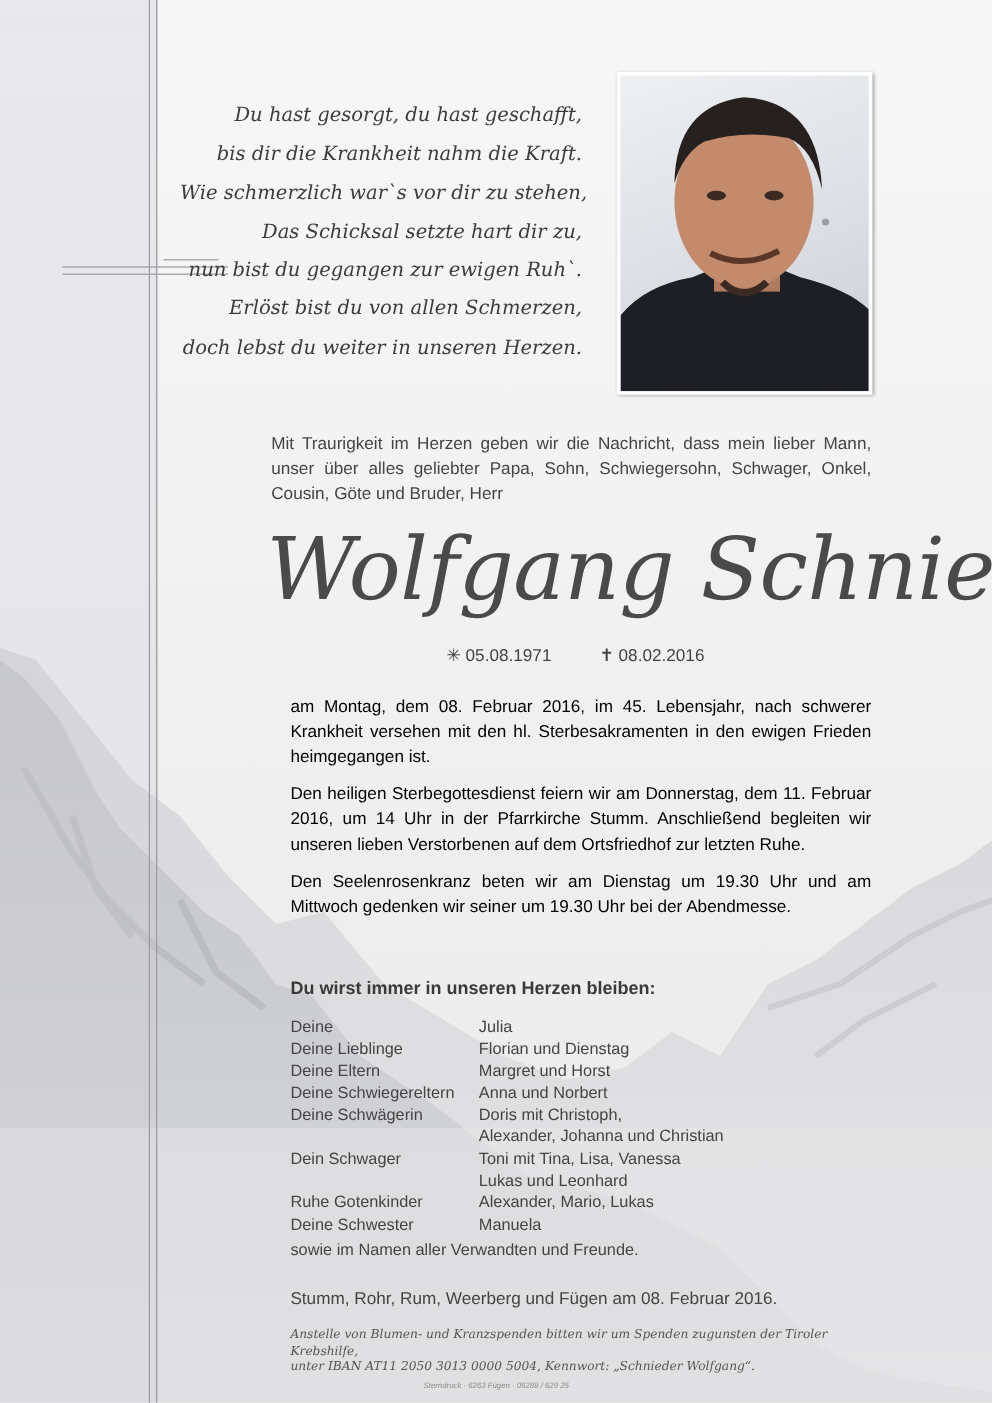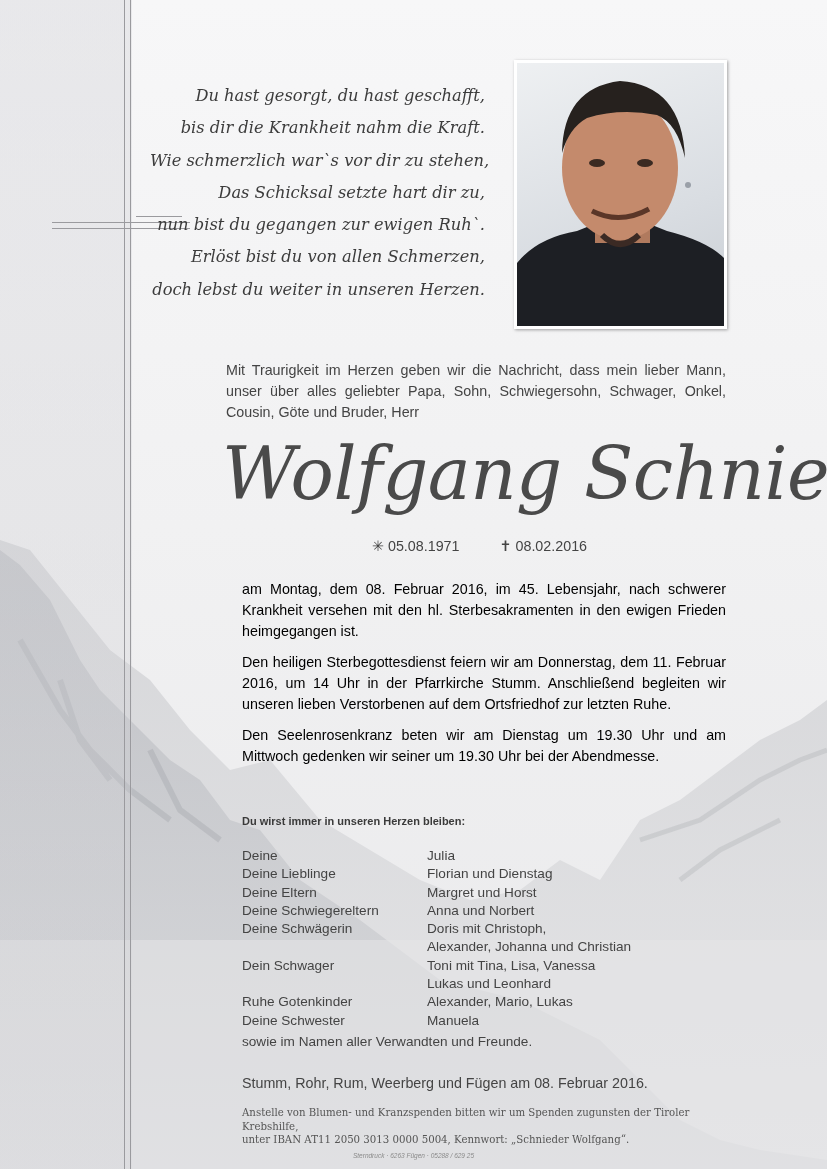--- a/index.html
+++ b/index.html
@@ -56,39 +56,39 @@
 
     .body-text {
       position: absolute; left: 242px; top: 579px; width: 484px;
       font-family: "Liberation Sans", sans-serif; font-size: 14.3px; line-height: 21px;
       text-align: justify; color: #000000;
     }
     .body-text p { margin: 0 0 10px 0; }
 
     .heading {
       position: absolute; left: 242px; top: 815px;
-      font-family: "Liberation Sans", sans-serif; font-size: 11px; font-weight: bold; color: #3a3a3a; white-space: nowrap;
+      font-family: "Liberation Sans", sans-serif; font-size: 15px; font-weight: bold; color: #3a3a3a; white-space: nowrap;
     }
     .family {
       position: absolute; left: 242px; top: 847px; width: 480px;
       font-family: "Liberation Sans", sans-serif; font-size: 13.6px; line-height: 18.3px; color: #444;
     }
-    .family .row { display: flex; gap: 28px; }
+    .family .row { display: flex; }
     .family .rel { width: 157px; flex: none; }
     .closing {
       position: absolute; left: 242px; top: 1034px;
       font-family: "Liberation Sans", sans-serif; font-size: 13.6px; color: #444; white-space: nowrap;
     }
     .place-date {
       position: absolute; left: 242px; top: 1075px;
       font-family: "Liberation Sans", sans-serif; font-size: 14.3px; color: #444; white-space: nowrap;
     }
     .donation {
       position: absolute; left: 242px; top: 1106px; width: 500px;
-      font-family: "DejaVu Serif", serif; font-size: 10.2px; line-height: 13.5px; color: #555;
+      font-family: "DejaVu Serif", serif; font-size: 10.2px; line-height: 13.5px; color: #555; font-style: italic;
     }
     .printer {
       position: absolute; left: 0; width: 827px; top: 1152px; text-align: center;
       font-family: "Liberation Sans", sans-serif; font-size: 6.5px; color: #8a8a8a; font-style: italic;
     }
   </style>
 </head>
 <body>
 
 <div class="bg"></div>

